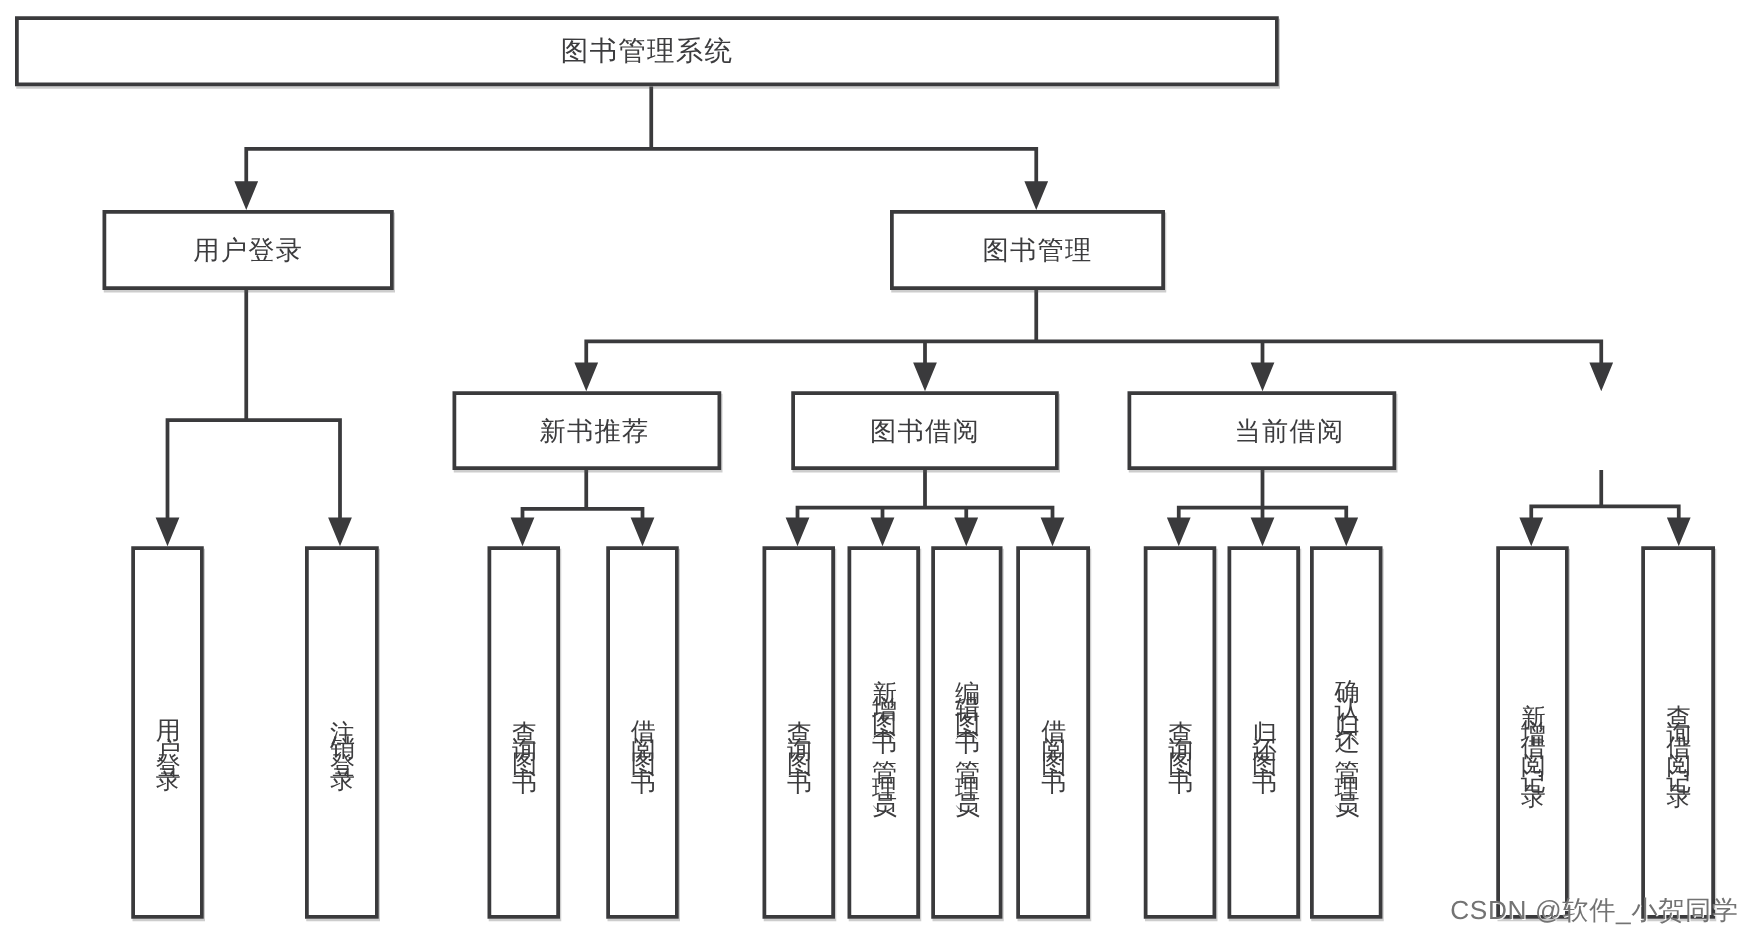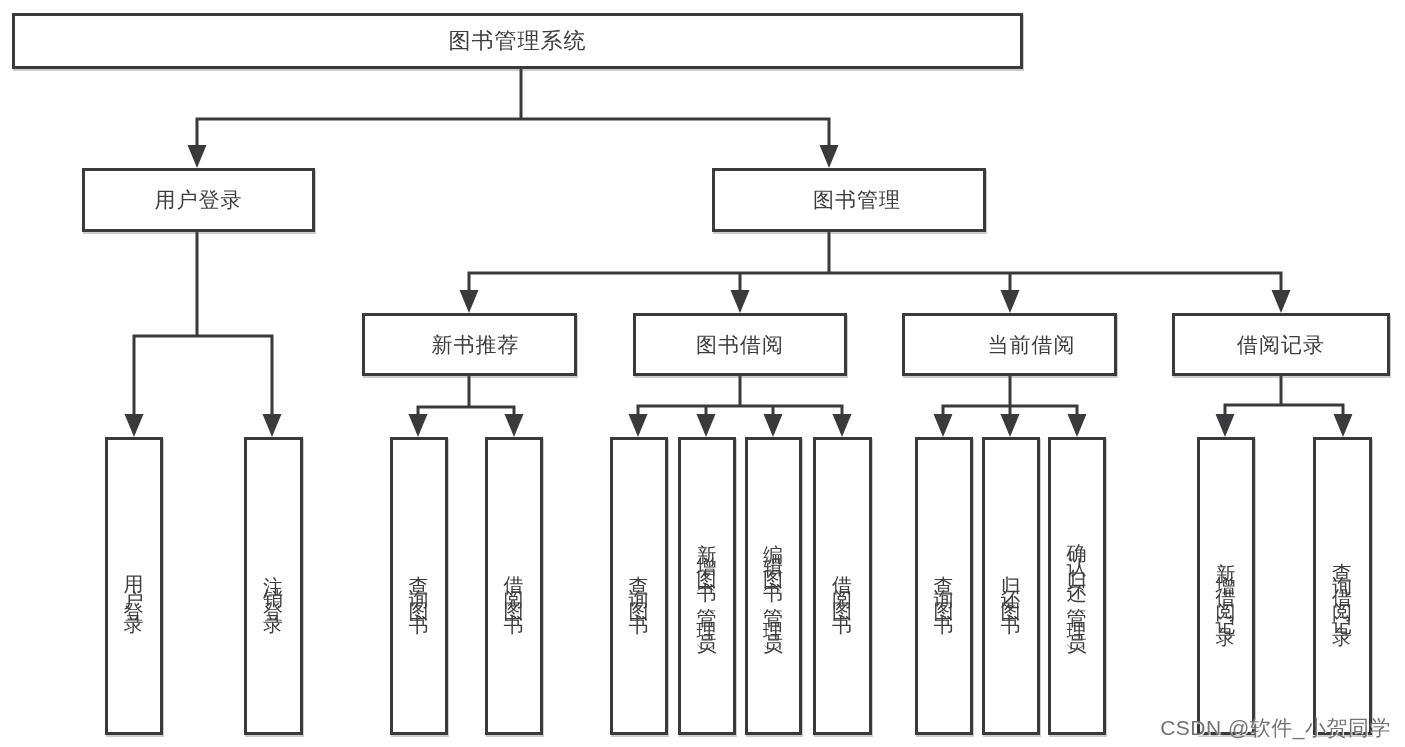--- a/index.html
+++ b/index.html
@@ -97,35 +97,32 @@
       M1333.5 414 L1352.5 414 L1343 437 Z"></path>
   </svg>
 
   <div class="node hnode root" style="left:12px; top:13px; width:1011px; height:56px;">
     <span>图书管理系统</span>
   </div>
 
   <div class="node hnode" style="left:82px; top:168px; width:233px; height:64px;">
     <span>用户登录</span>
   </div>
-  <div class="node hnode" style="left:712px; top:168px; width:274px; height:64px;padding-left:16px;">
+  <div class="node hnode" style="left:712px; top:168px; width:220px; height:64px;padding-left:16px;">
     <span>图书管理</span>
   </div>
 
   <div class="node hnode" style="left:362px; top:313px; width:215px; height:63px;padding-left:12px;">
     <span>新书推荐</span>
   </div>
   <div class="node hnode" style="left:633px; top:313px; width:214px; height:63px;">
     <span>图书借阅</span>
   </div>
   <div class="node hnode" style="left:902px; top:313px; width:215px; height:63px;padding-left:44px;">
     <span>当前借阅</span>
-  </div>
-  <div class="node hnode" style="left:1172px; top:313px; width:218px; height:63px;">
-    <span>借阅记录</span>
   </div>
 
   <div class="node leaf" style="left:105px; width:58px;">
     <span class="vtext">用户登录</span>
   </div>
   <div class="node leaf" style="left:244px; width:59px;">
     <span class="vtext">注销登录</span>
   </div>
   <div class="node leaf" style="left:390px; width:58px;">
     <span class="vtext">查询图书</span>

